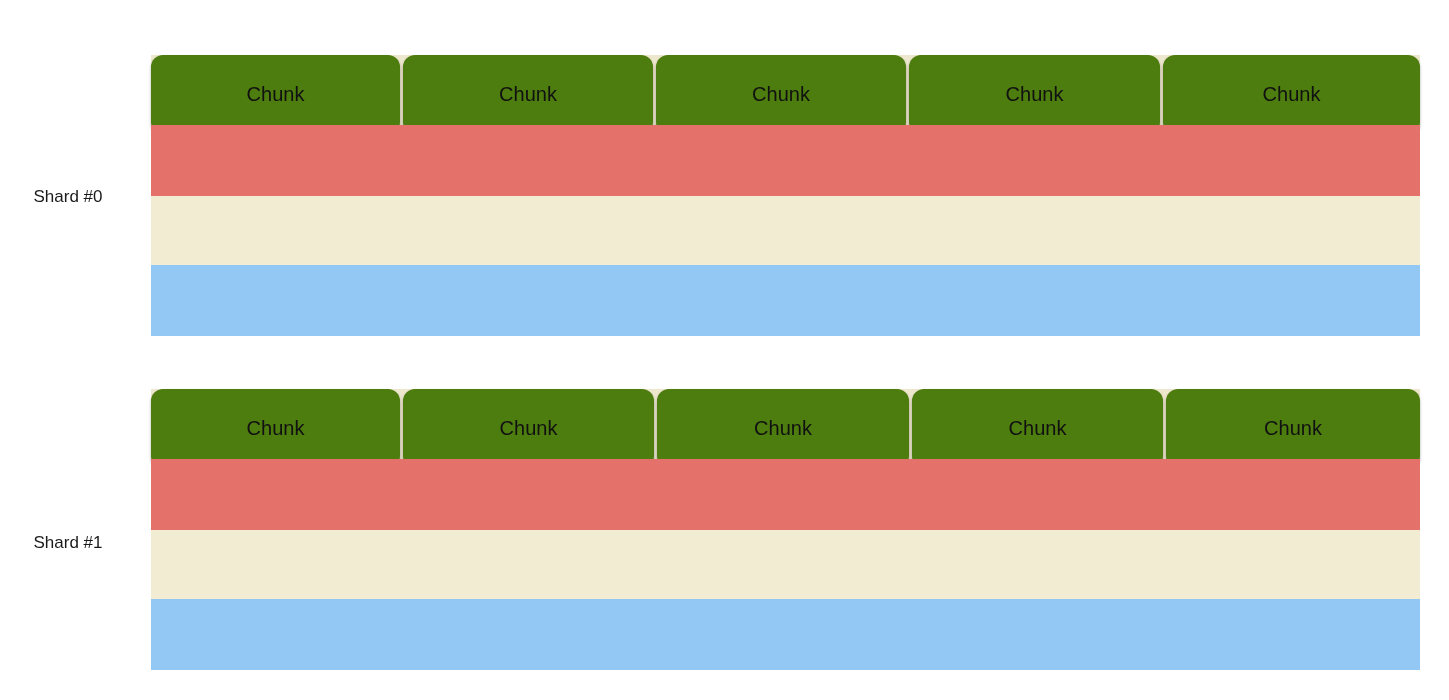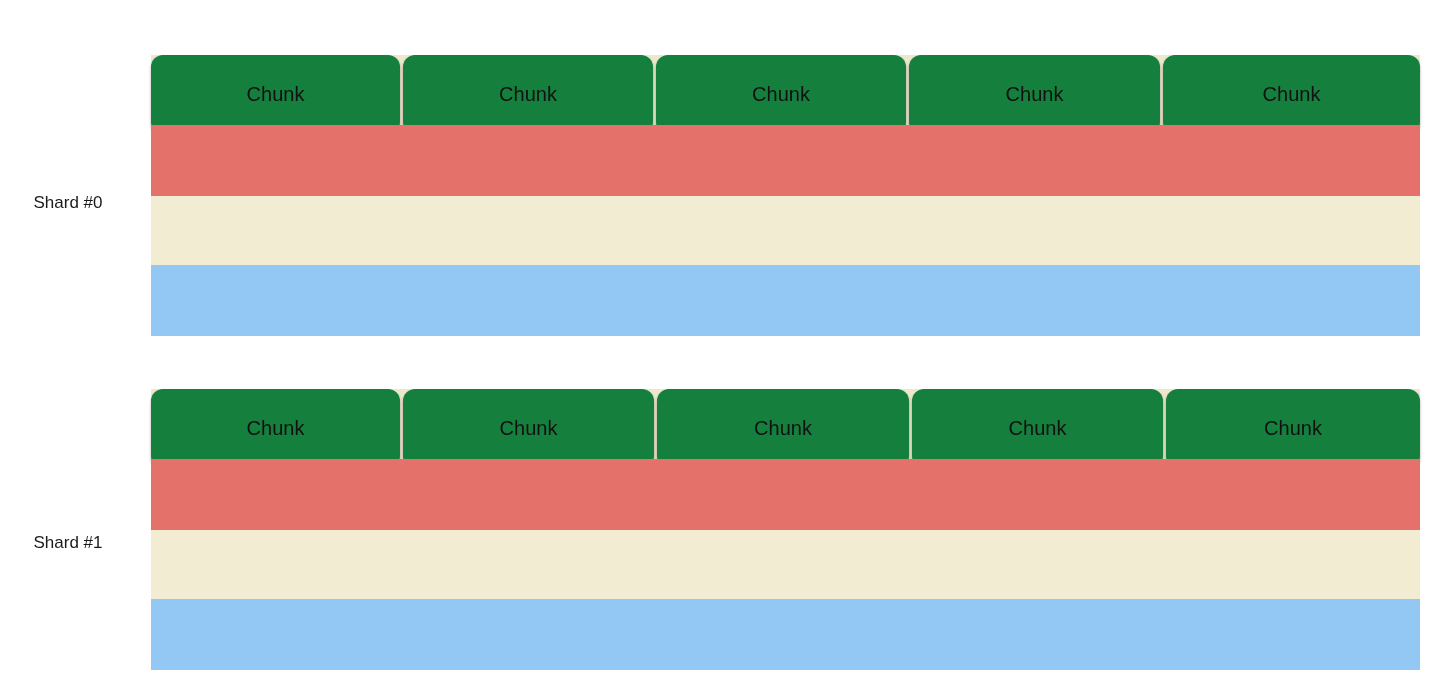--- a/index.html
+++ b/index.html
@@ -53,21 +53,21 @@
     left: 0;
     top: 0;
     width: 1269px;
     height: 70px;
     display: flex;
   }
 
   .chunk {
     position: relative;
     height: 79px;
-    background: #15803d;
+    background: #4d7c0f;
     box-sizing: border-box;
     display: flex;
     align-items: center;
     justify-content: center;
     font-size: 20px;
     color: #111111;
     box-shadow: 0 2px 3px rgba(0,0,0,0.32);
     font-family: "Liberation Sans", sans-serif;
     border-radius: 12px;
   }
@@ -96,21 +96,21 @@
   .band-cream  { background: #F1ECD2; }
   .band-blue   { background: #93C8F5; }
 </style>
 </head>
 <body>
 
 <div id="diagram">
 
   <div class="shard" style="top:55px;height:281px;">
 
-    <div class="shard-label" style="top:138px;">Shard #0</div>
+    <div class="shard-label" style="top:132px;">Shard #0</div>
 
     <div class="shard-body">
 
       <div class="chunk-strip-bg"></div>
 
       <div class="chunk-row">
         <div class="chunk" style="width:249px;">
           <span>Chunk</span>
         </div>
         <div class="chunk" style="width:250px;">

